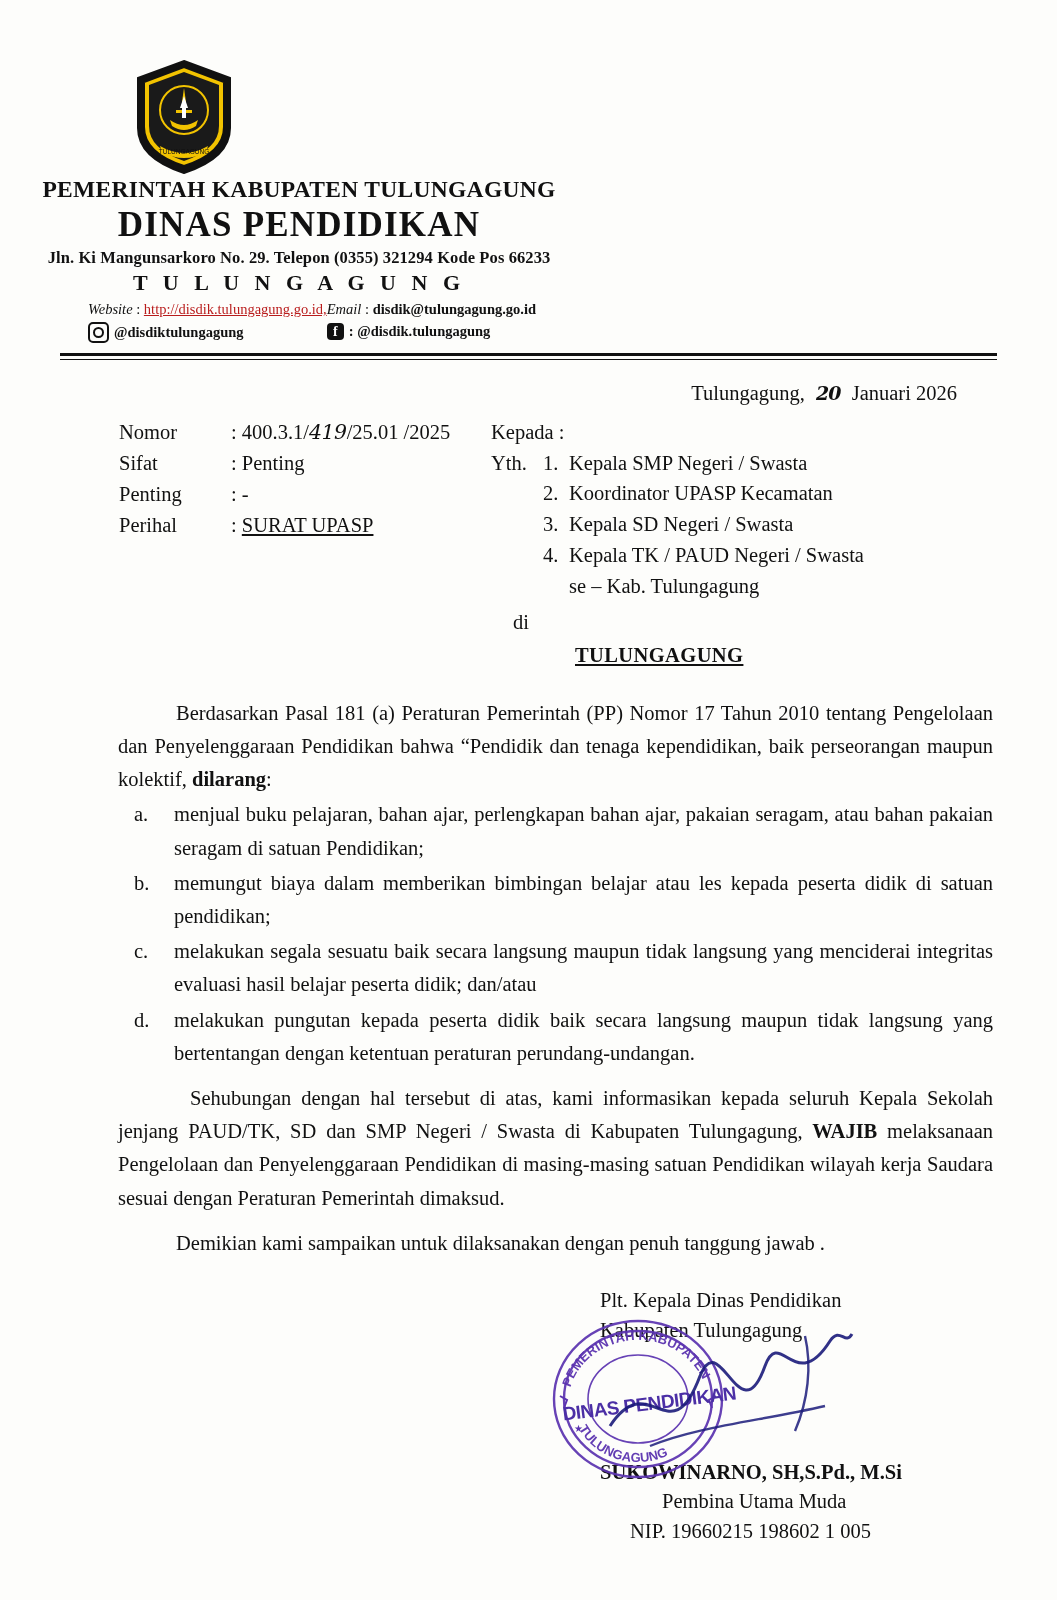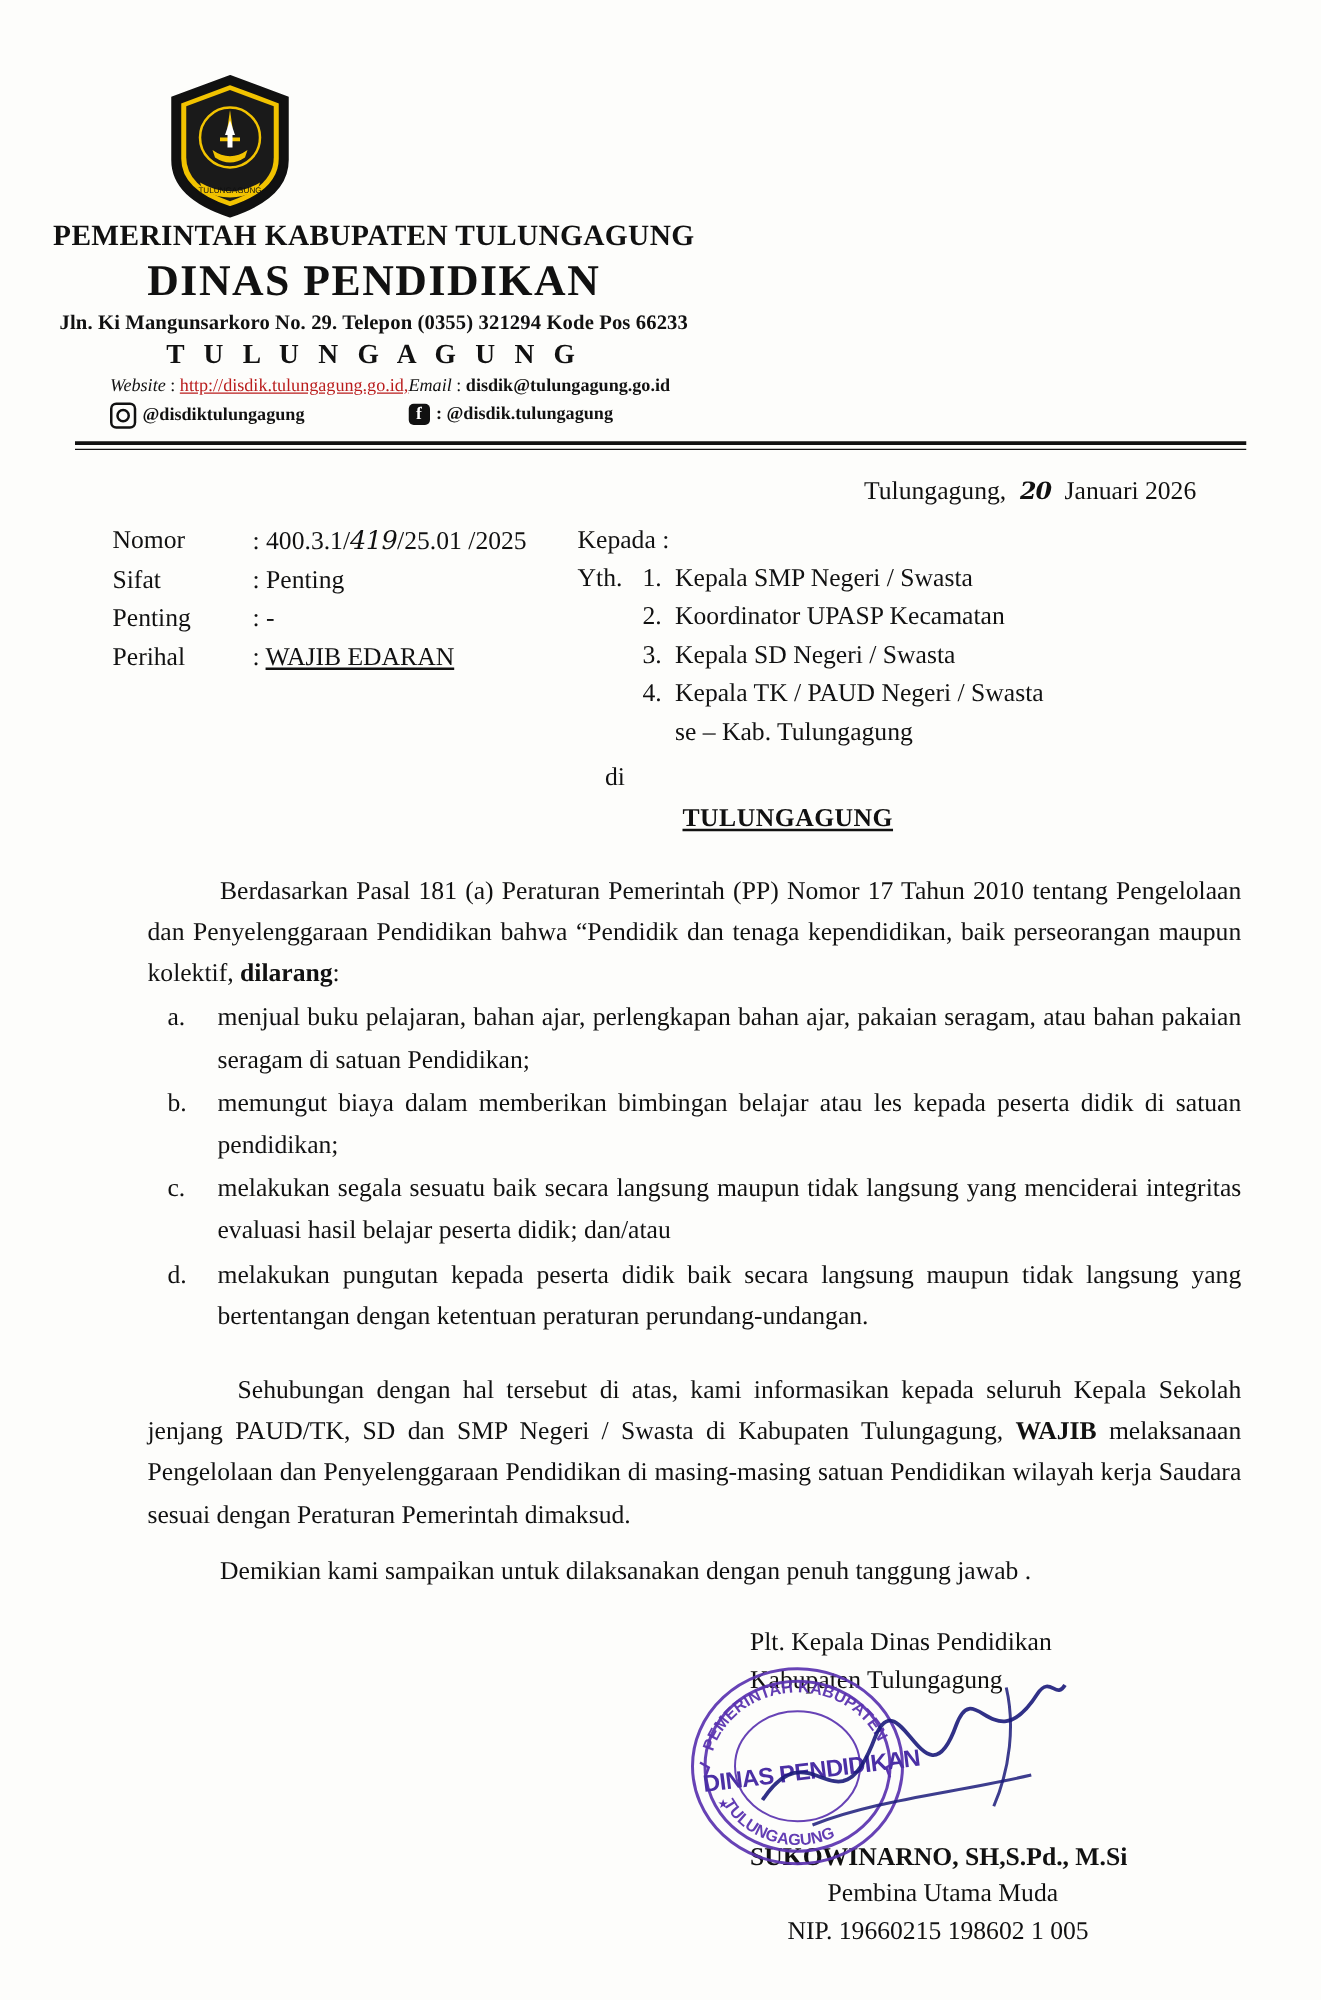--- a/index.html
+++ b/index.html
@@ -146,21 +146,21 @@
     font-style: italic;
     font-weight: bold;
     letter-spacing: -1px;
     font-size: 19px;
     padding: 0 6px;
   }
 
   
   .meta-wrap {
     display: flex;
-    padding: 12px 0 0 90px;
+    padding: 12px 0 0 119px;
   }
   .meta-table {
     width: 350px;
     font-size: 20.5px;
     line-height: 1.52;
   }
   .meta-row { display: flex; }
   .meta-key { width: 112px; }
   .meta-val { white-space: nowrap; }
   .hand-num {
@@ -334,21 +334,21 @@
       <div class="meta-row">
         <span class="meta-key">Sifat</span>
         <span class="meta-val"><span>: </span><span>Penting</span></span>
       </div>
       <div class="meta-row">
         <span class="meta-key">Penting</span>
         <span class="meta-val"><span>: </span><span>-</span></span>
       </div>
       <div class="meta-row">
         <span class="meta-key">Perihal</span>
-        <span class="meta-val"><span>: </span><span class="underline">WAJIB EDARAN</span></span>
+        <span class="meta-val"><span>: </span><span class="underline">SURAT UPASP</span></span>
       </div>
     </div>
 
     <div class="addressee">
       <div>Kepada :</div>
       <div class="row">
         <span class="yth">Yth.</span>
         <span class="num">1.</span>
         <span>Kepala SMP Negeri / Swasta</span>
       </div>
@@ -391,21 +391,21 @@
       <div class="list-item">
         <span class="list-marker">c.</span>
         <span class="list-text"> melakukan segala sesuatu baik secara langsung maupun tidak langsung yang menciderai integritas evaluasi hasil belajar peserta didik; dan/atau</span>
       </div>
       <div class="list-item">
         <span class="list-marker">d.</span>
         <span class="list-text">melakukan pungutan kepada peserta didik baik secara langsung maupun tidak langsung yang bertentangan dengan ketentuan peraturan perundang-undangan.</span>
       </div>
     </div>
 
-    <div class="para" style="text-indent:72px; margin-top:26px;">
+    <div class="para" style="text-indent:72px; margin-top:12px;">
       <span>Sehubungan dengan hal tersebut di atas, kami informasikan kepada seluruh Kepala Sekolah jenjang PAUD/TK, SD dan SMP Negeri / Swasta di Kabupaten Tulungagung, </span><b>WAJIB</b><span> melaksanaan Pengelolaan dan Penyelenggaraan Pendidikan di masing-masing satuan Pendidikan wilayah kerja Saudara sesuai dengan Peraturan Pemerintah dimaksud.</span>
     </div>
 
     <div class="para" style="margin-top:12px;">Demikian kami sampaikan untuk dilaksanakan dengan penuh tanggung jawab .</div>
   </div>
 
   <div class="sign-block">
 
     <div class="stamp">
       <svg width="210" height="190" viewBox="0 0 210 190">

